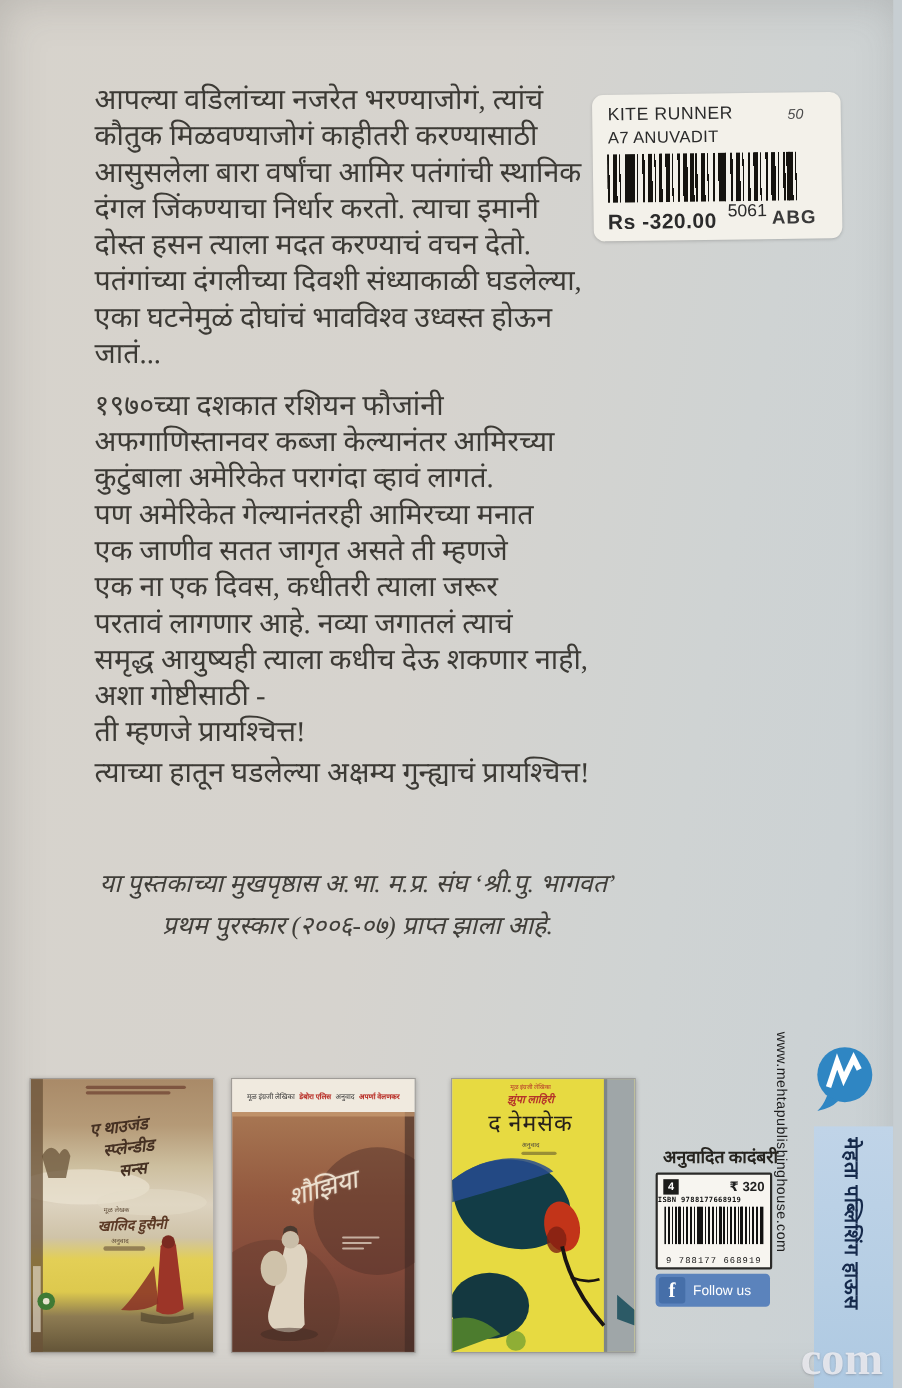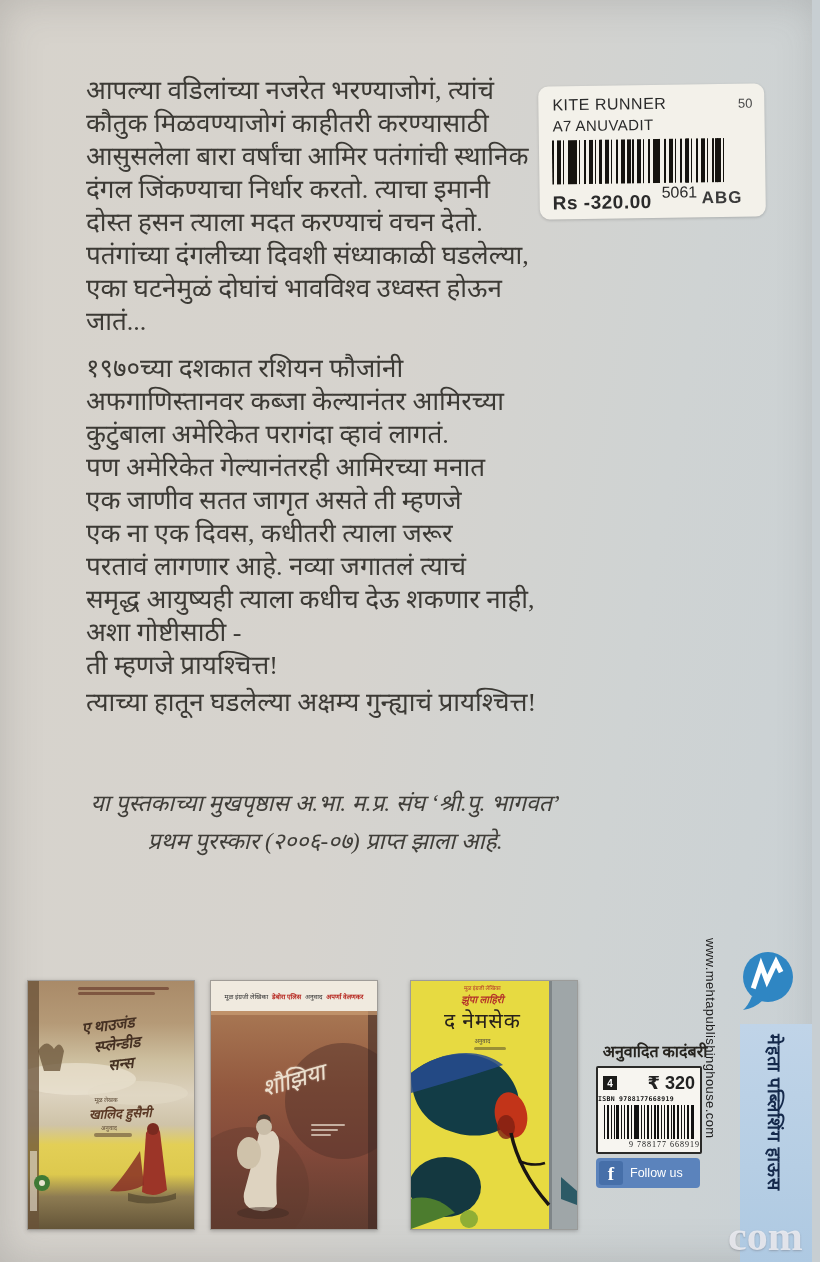--- a/index.html
+++ b/index.html
@@ -14,21 +14,21 @@
   .bl{font-size:26px;line-height:33px;white-space:nowrap;}
   .gap1{height:14px;}
   .gap2{height:4px;}
   .award{margin-top:66px;font-style:italic;color:#403e39;}
   .award .bl{font-size:23px;line-height:38px;text-align:center;}
   
   .sticker{position:absolute;left:539px;top:85px;width:226px;height:133px;
     background:#f3f1ea;border-radius:10px;transform:rotate(-0.8deg);
     box-shadow:0 1px 3px rgba(0,0,0,.18);font-family:"Liberation Sans","DejaVu Sans",sans-serif;color:#2b2b2b;}
   .s-line1{position:absolute;left:14px;top:10px;font-size:16px;letter-spacing:.5px;}
-  .s-50{position:absolute;right:12px;top:12px;font-size:13px;color:#4a4a4a;}
+  .s-50{position:absolute;right:34px;top:12px;font-size:13px;color:#4a4a4a;font-style:italic;}
   .s-line2{position:absolute;left:14px;top:31px;font-size:15px;letter-spacing:.4px;}
   .s-barcode{position:absolute;left:13px;top:54px;width:174px;height:44px;
     background:
       repeating-linear-gradient(90deg,#15130f 0 2px,transparent 2px 5px,#15130f 5px 9px,transparent 9px 11px,#15130f 11px 12px,transparent 12px 16px),
       repeating-linear-gradient(90deg,transparent 0 18px,#15130f 18px 21px,transparent 21px 29px);
   }
   .s-5061{position:absolute;left:122px;top:99px;font-size:16px;}
   .s-price{position:absolute;left:13px;top:106px;font-size:19px;font-weight:bold;letter-spacing:.5px;}
   .s-abg{position:absolute;left:162px;top:104px;font-size:17px;letter-spacing:1px;font-weight:bold;color:#3a3a3a;}
   
@@ -55,27 +55,27 @@
   .c3-title{left:0;top:25px;width:86%;text-align:center;font-size:21px;font-weight:normal;color:#27211b;letter-spacing:1px;}
   .c3-translbl{left:0;top:56px;width:86%;text-align:center;font-size:6px;color:#4a443c;}
   .c3-transline{left:38%;top:66px;width:32px;height:3px;background:rgba(60,50,40,.45);border-radius:2px;}
   
   .category{position:absolute;left:588px;top:1040px;width:134px;text-align:center;font-size:16px;color:#26241f;font-weight:bold;}
   .isbn-box{position:absolute;left:596px;top:1066px;width:102px;height:84px;background:#f7f5f0;
     border:2px solid #2a2a28;border-radius:2px;font-family:"Liberation Sans","DejaVu Sans",sans-serif;}
   .ib-row{display:flex;justify-content:space-between;align-items:center;padding:4px 5px 1px 5px;}
   .ib-badge{width:14px;height:14px;background:#1c1c1a;color:#fff;font-size:10px;font-weight:bold;
     display:flex;align-items:center;justify-content:center;}
-  .ib-price{font-size:18px;font-weight:bold;color:#222;}
+  .ib-price{font-size:12px;font-weight:bold;color:#222;}
   .ib-isbn{font-family:"DejaVu Sans Mono",monospace;font-size:6.5px;font-weight:bold;text-align:left;color:#111;letter-spacing:.3px;}
   .ib-barcode{margin:2px auto 0 auto;width:90px;height:34px;
     background:
       repeating-linear-gradient(90deg,#111 0 1px,transparent 1px 3px,#111 3px 5px,transparent 5px 7px,#111 7px 8px,transparent 8px 10px),
       repeating-linear-gradient(90deg,transparent 0 12px,#111 12px 14px,transparent 14px 19px);}
-  .ib-digits{font-family:Liberation Serif, serif;font-size:8px;text-align:right;color:#111;letter-spacing:1px;margin-top:1px;}
+  .ib-digits{font-family:Liberation Mono, monospace;font-size:8px;text-align:center;color:#111;letter-spacing:1px;margin-top:11px;}
   
   .fb{position:absolute;left:596px;top:1158px;width:104px;height:30px;background:#5b83bc;border-radius:4px;
     display:flex;align-items:center;gap:7px;padding-left:3px;box-sizing:border-box;
     font-family:"Liberation Sans","DejaVu Sans",sans-serif;}
   .fb-sq{width:24px;height:24px;background:#466fa9;border-radius:3px;color:#fff;
     font-family:"Liberation Serif",serif;font-weight:bold;font-size:19px;display:flex;align-items:flex-end;justify-content:center;line-height:23px;}
   .fb-label{color:#fff;font-size:12.5px;}
   
   .url-vert{position:absolute;left:703px;top:938px;height:230px;
     writing-mode:vertical-rl;text-orientation:mixed;

